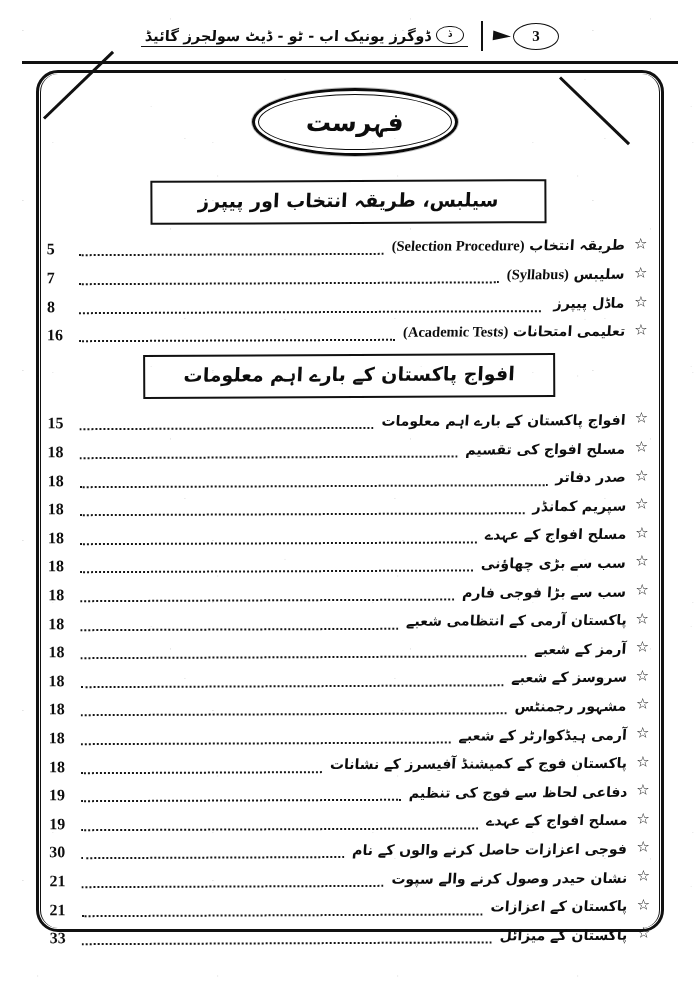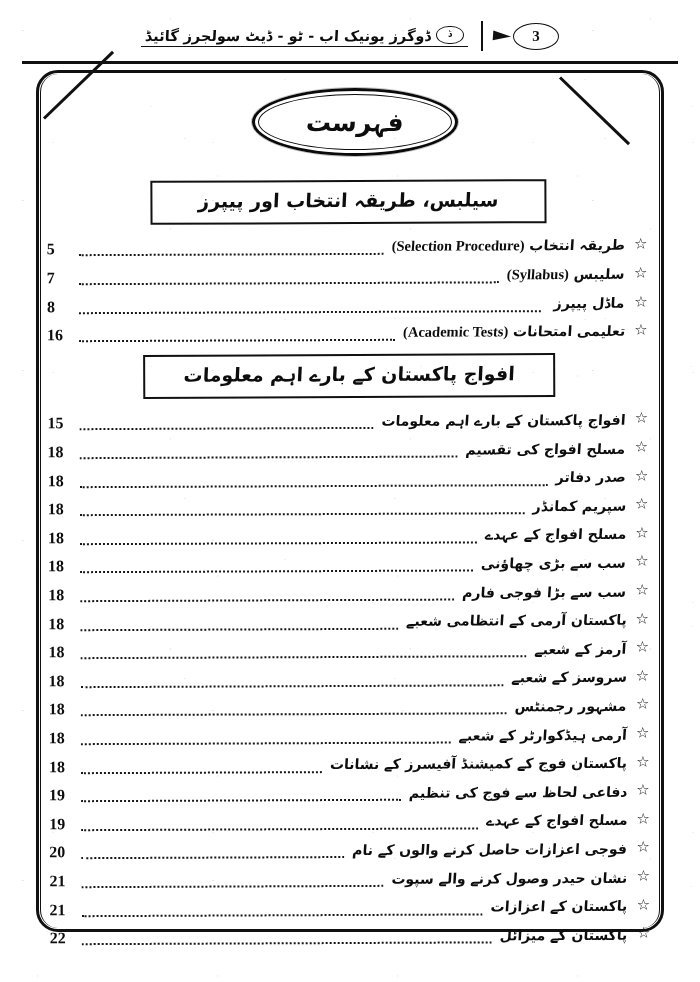--- a/index.html
+++ b/index.html
@@ -451,37 +451,37 @@
     <div class="toc-row">
       <div class="star">☆</div>
       <div class="toc-label">مسلح افواج کے عہدے</div>
       <div class="leader"></div>
       <div class="toc-page">19</div>
     </div>
     <div class="toc-row">
       <div class="star">☆</div>
       <div class="toc-label">فوجی اعزازات حاصل کرنے والوں کے نام</div>
       <div class="leader"></div>
-      <div class="toc-page">20</div>
+      <div class="toc-page">30</div>
     </div>
     <div class="toc-row">
       <div class="star">☆</div>
       <div class="toc-label">نشان حیدر وصول کرنے والے سپوت</div>
       <div class="leader"></div>
       <div class="toc-page">21</div>
     </div>
     <div class="toc-row">
       <div class="star">☆</div>
       <div class="toc-label">پاکستان کے اعزازات</div>
       <div class="leader"></div>
       <div class="toc-page">21</div>
     </div>
     <div class="toc-row">
       <div class="star">☆</div>
       <div class="toc-label">پاکستان کے میزائل</div>
       <div class="leader"></div>
-      <div class="toc-page">22</div>
+      <div class="toc-page">33</div>
     </div>
   </div>
 
 </div>
 
 <div class="scan-noise"></div>
 
 </body></html>

